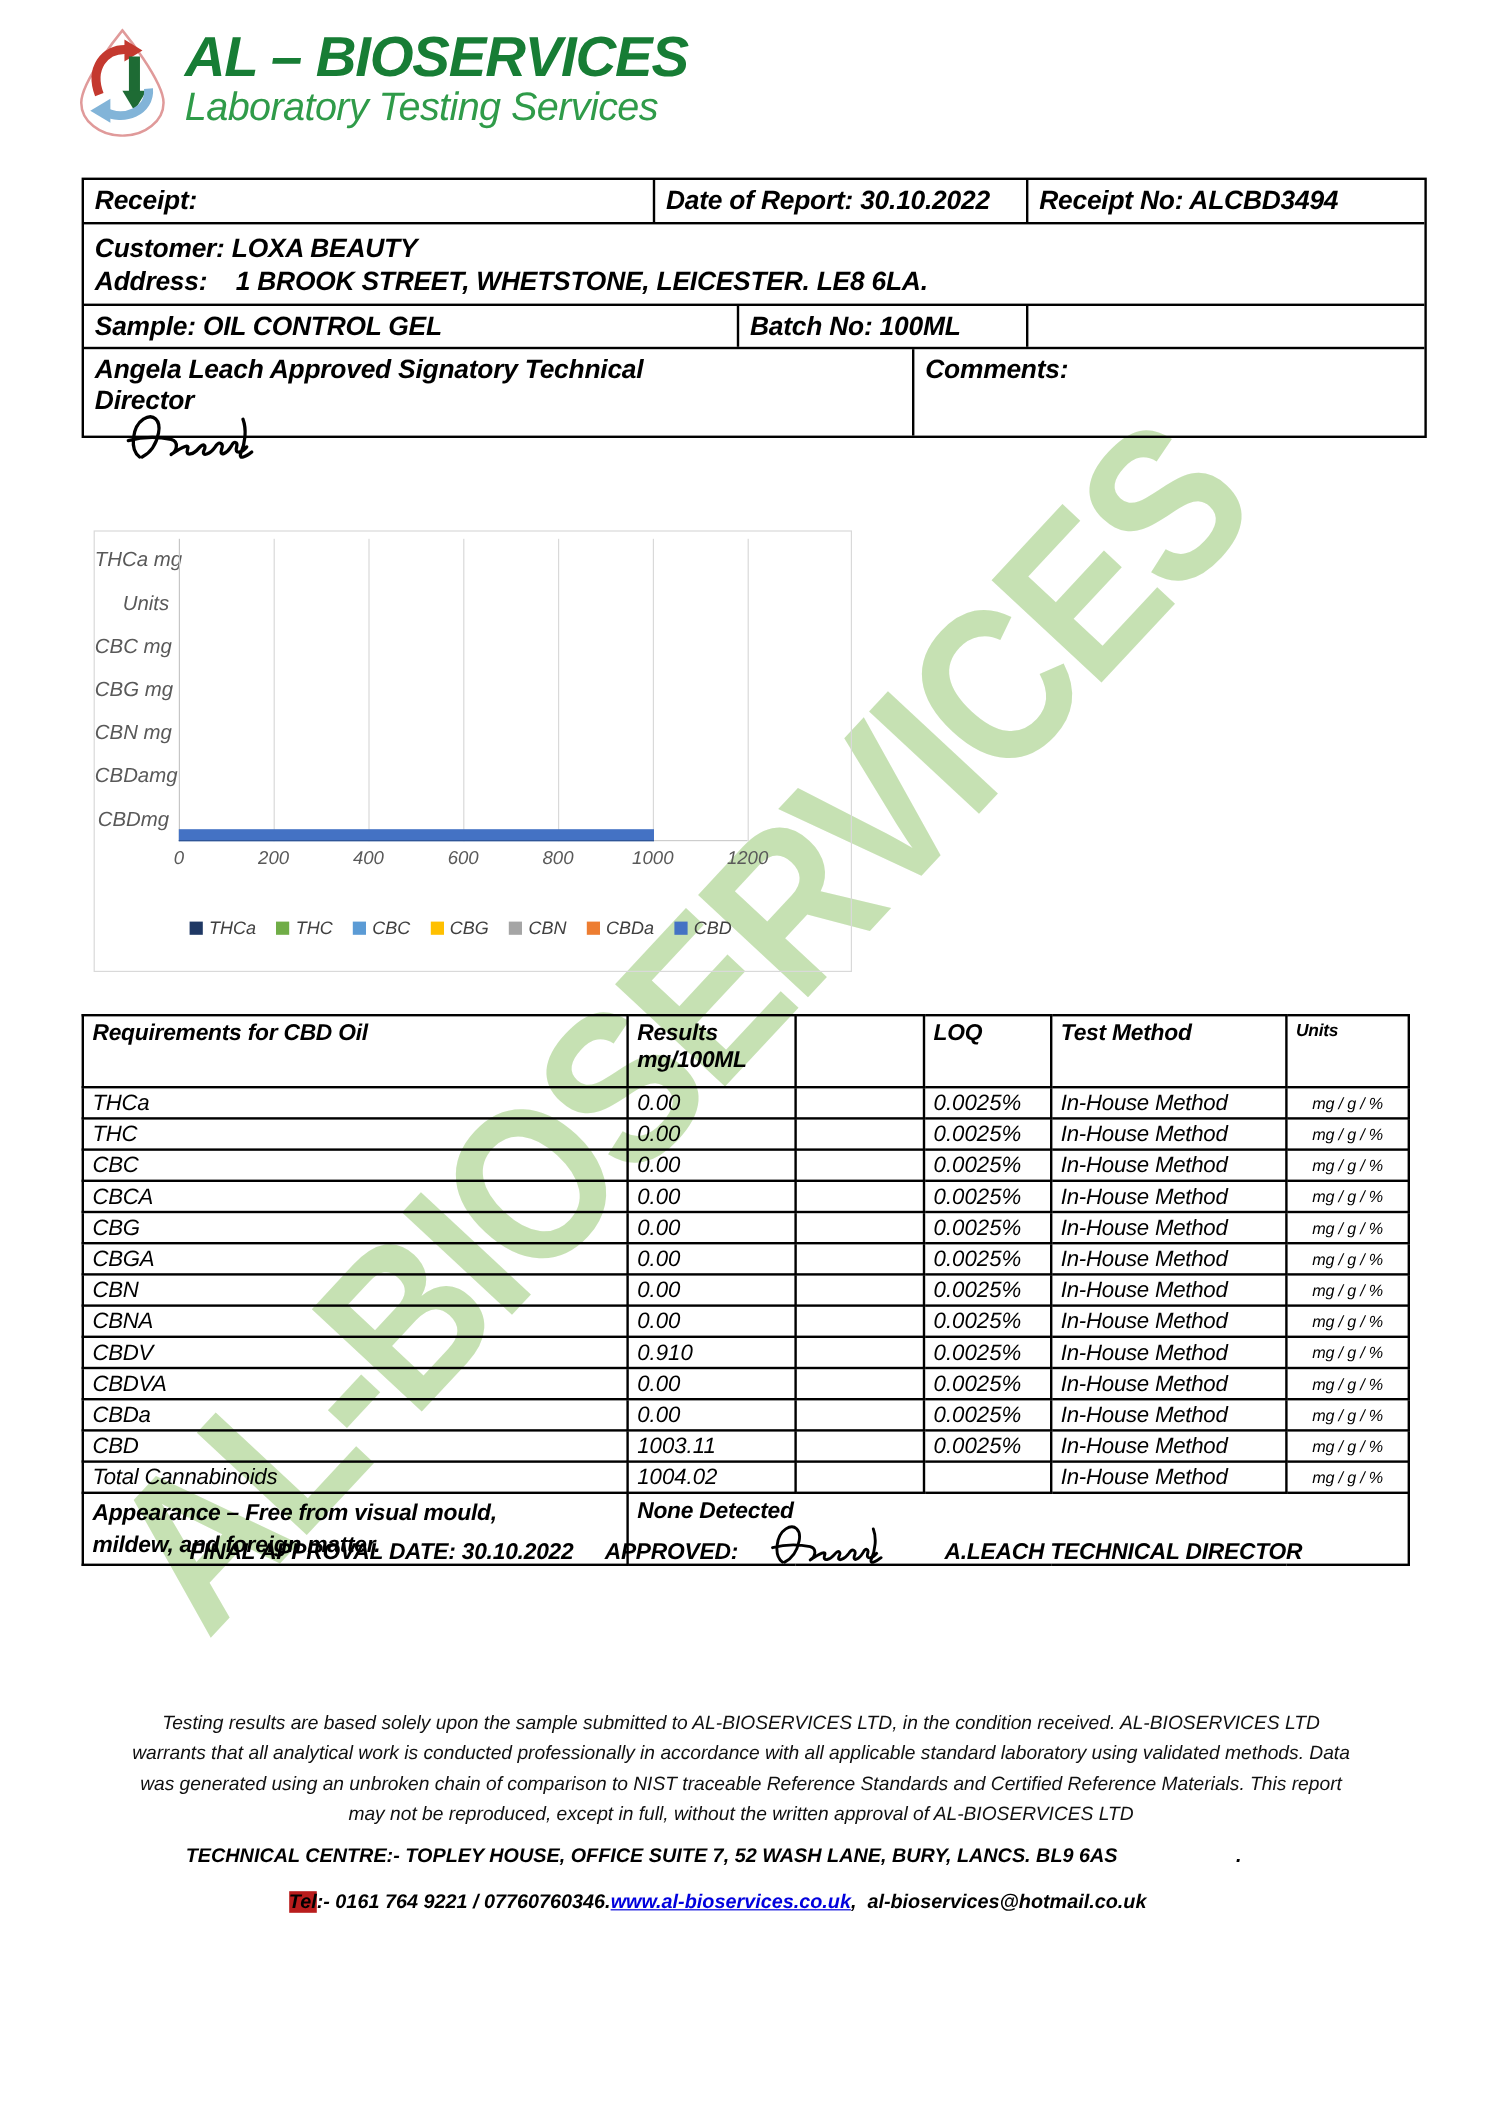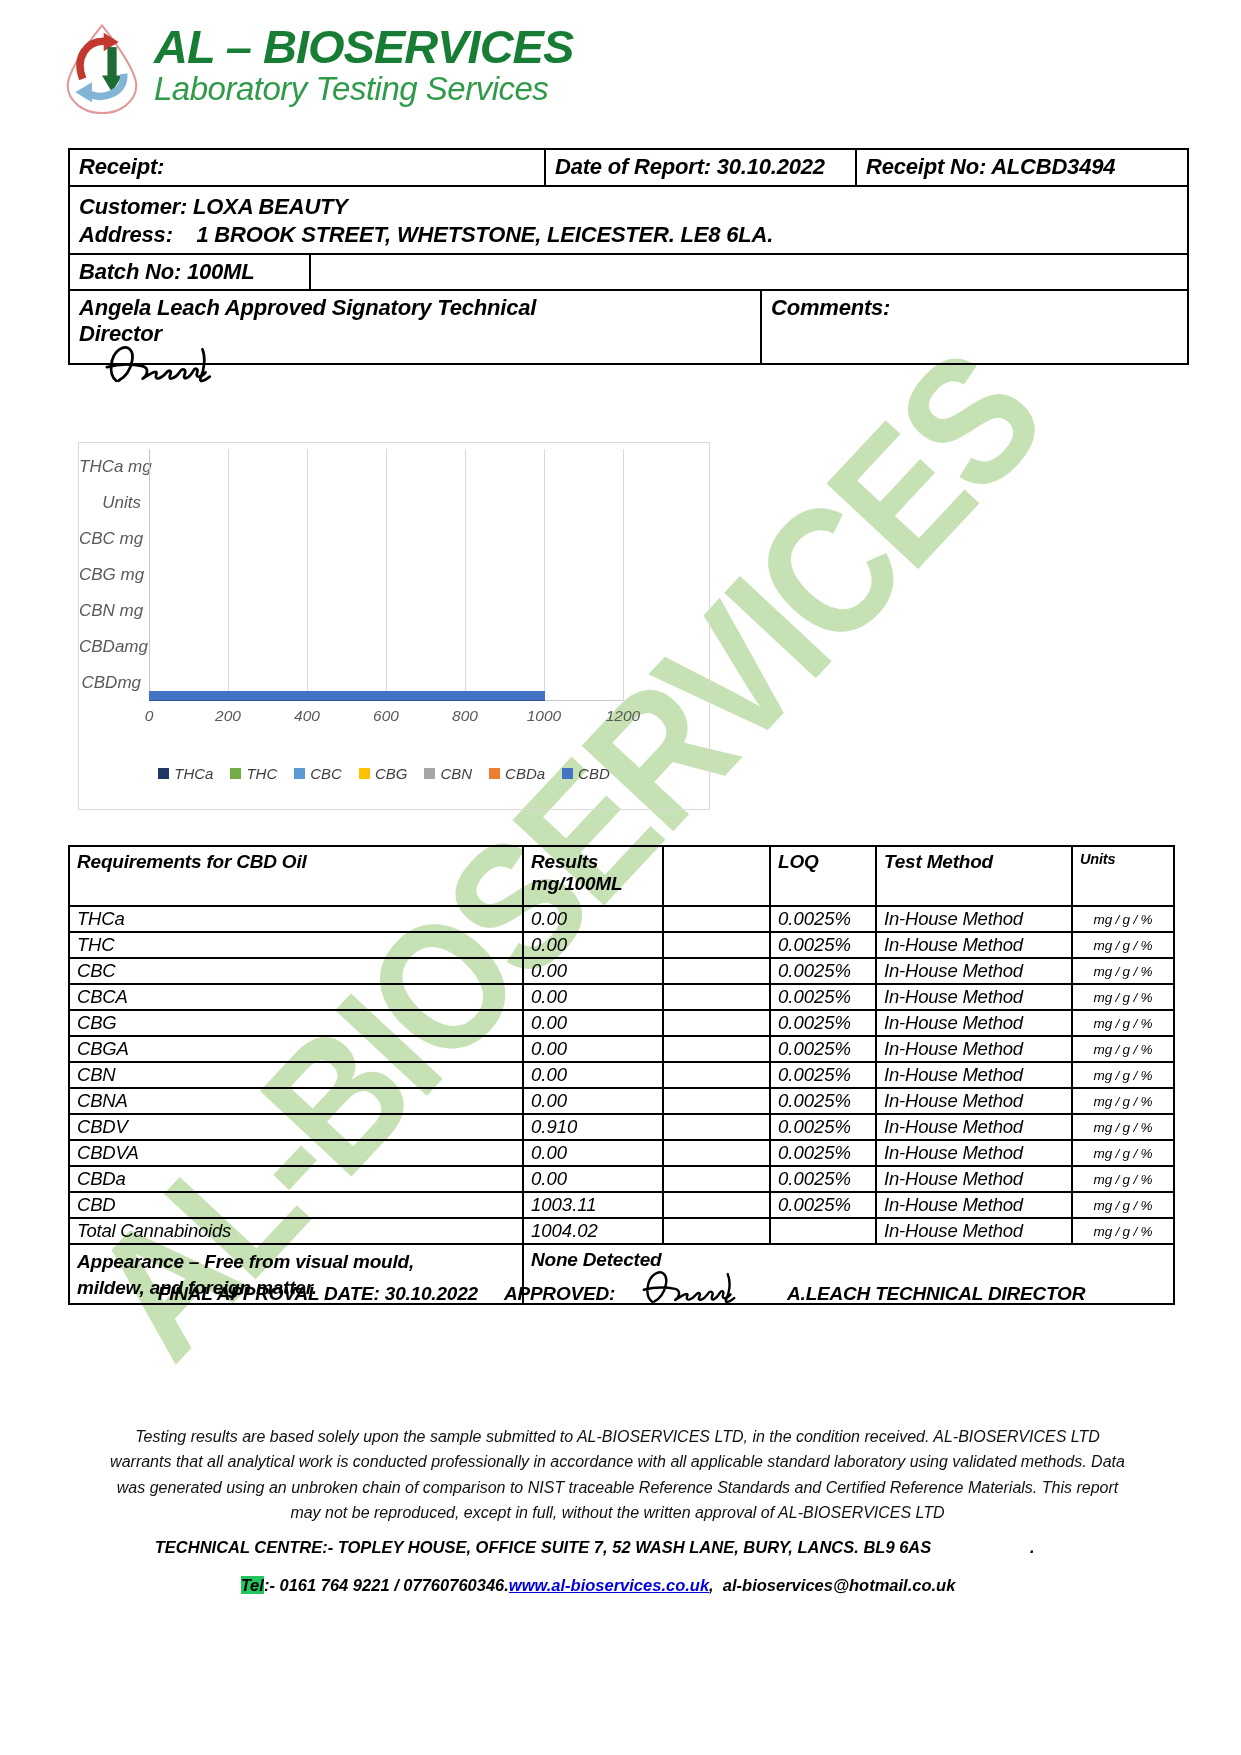--- a/index.html
+++ b/index.html
@@ -70,21 +70,21 @@
 
   
   .approval { position:absolute; left:63px; top:1281px; width:1117px; display:flex; align-items:center; justify-content:center; gap:26px; font-weight:bold; font-size:19px; letter-spacing:-0.2px; }
   .approval .sig { margin-top:-14px; }
 
   
   .disclaimer { position:absolute; left:110px; top:1424px; width:1015px; text-align:center; font-size:16px; line-height:1.58; color:#101010; }
   .tech-line { position:absolute; left:68px; top:1538px; width:950px; text-align:center; font-weight:bold; font-size:16.5px; }
   .tech-period { position:absolute; left:1030px; top:1538px; font-weight:bold; font-size:16.5px; }
   .tel-line { position:absolute; left:68px; top:1576px; width:1060px; text-align:center; font-weight:bold; font-size:16.5px; }
-  .tel-hl { background:#22c55e; }
+  .tel-hl { background:#b91c1c; }
   .weblink { color:#0000dd; text-decoration:underline; }
 </style>
 </head>
 <body>
 
 <div class="page">
 
   <div class="watermark">AL-BIOSERVICES</div>
 
   <div class="content">
@@ -111,20 +111,21 @@
         <div class="icell w2">Date of Report: 30.10.2022</div>
         <div class="icell w3">Receipt No: ALCBD3494</div>
       </div>
       <div class="irow r2">
         <div class="icell">
           <div class="line">Customer: LOXA BEAUTY</div>
           <div class="line prewrap">Address:    1 BROOK STREET, WHETSTONE, LEICESTER. LE8 6LA.</div>
         </div>
       </div>
       <div class="irow r3">
+        <div class="icell w1">Sample: OIL CONTROL GEL</div>
         <div class="icell w2">Batch No: 100ML</div>
         <div class="icell w3"></div>
       </div>
       <div class="irow r4">
         <div class="icell w1">
           <div class="signatory-text">Angela Leach Approved Signatory Technical Director</div>
           <svg class="sig-small" width="150" height="42" viewBox="0 0 130 40">
             <path d="M12 36 C4 30 6 12 15 6 C23 1 29 7 27 17 C25 27 20 33 14 36 M3 23 C14 20 27 20 37 22 C44 24 41 32 37 34 C46 28 52 25 50 30 C48 36 55 34 59 29 C63 24 65 27 63 31 C61 36 68 34 72 28 C75 23 79 25 77 30 C75 36 81 34 85 27 C87 23 90 24 89 28 C87 34 93 33 97 28 M94 6 C97 14 96 25 92 34 C91 38 96 36 101 32" fill="none" stroke="#000" stroke-width="2.6" stroke-linecap="round" stroke-linejoin="round"></path>
           </svg>
         </div>

